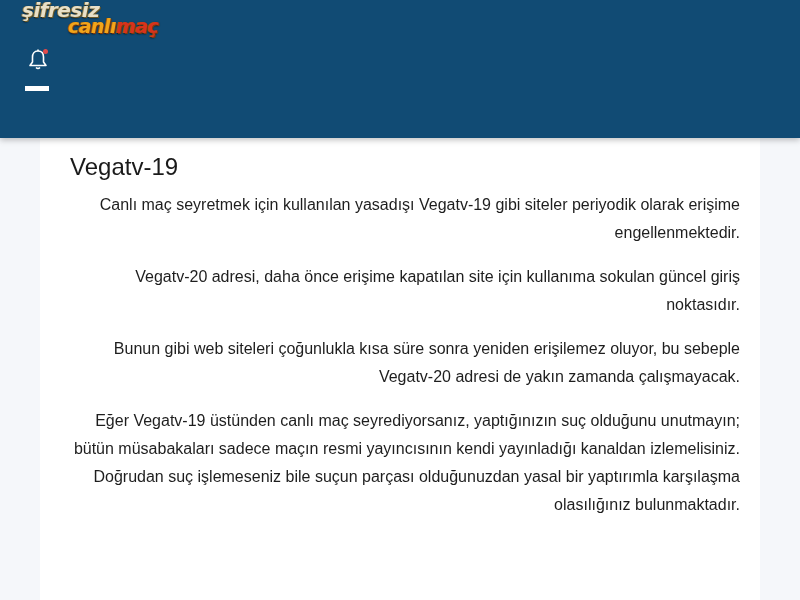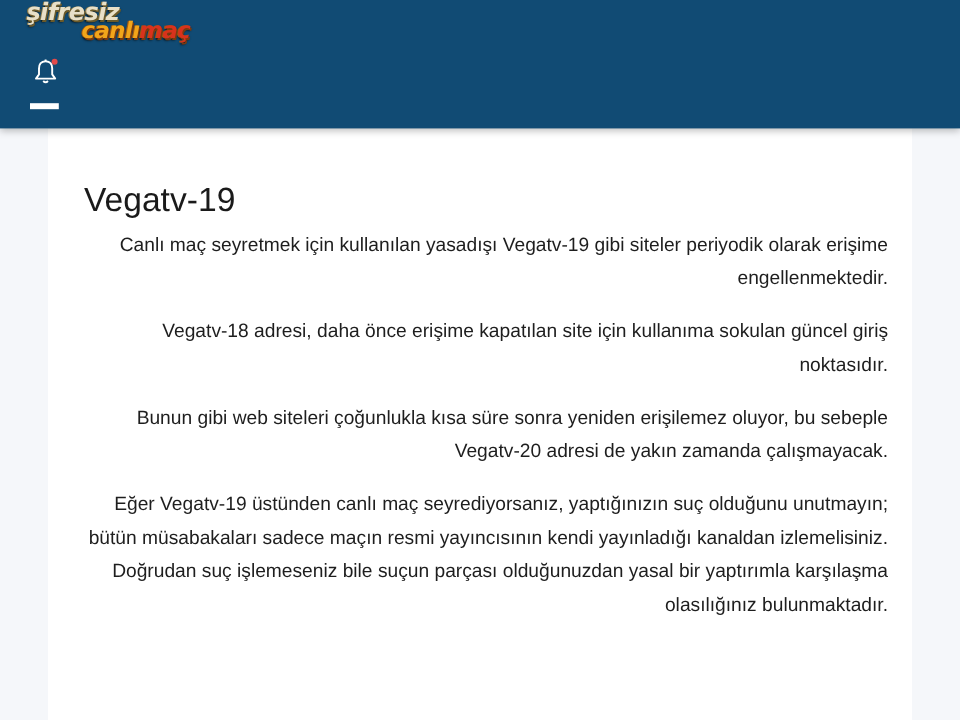--- a/index.html
+++ b/index.html
@@ -4,21 +4,21 @@
   <style>
     html, body { margin: 0; padding: 0; }
     body {
       width: 800px; height: 600px; overflow: hidden;
       background: #f5f7fa;
       font-family: "Liberation Sans", sans-serif;
       color: #1a1a1a;
       position: relative;
     }
     .header {
-      position: absolute; left: 0; top: 0; width: 800px; height: 107px;
+      position: absolute; left: 0; top: 0; width: 800px; height: 138px;
       background: #114b74;
       box-shadow: 0 2px 6px rgba(0,0,0,0.25);
       z-index: 2;
     }
     .logo {
       position: absolute; left: 20px; top: 0px; width: 146px; height: 40px;
     }
     .logo .l1 {
       position: absolute; left: 2px; top: -2px;
       font-family: "DejaVu Sans", sans-serif; font-weight: bold; font-style: italic;
@@ -45,21 +45,21 @@
       position: absolute; left: 25px; top: 86px; width: 24px; height: 5px;
       background: #ffffff;
     }
     .card {
       position: absolute; left: 40px; top: 107px; width: 720px; height: 493px;
       background: #ffffff;
       z-index: 1;
     }
     .title {
       position: absolute; left: 30px; top: 46px;
-      font-size: 28px; font-weight: normal; color: #1a1a1a; margin: 0;
+      font-size: 24px; font-weight: normal; color: #1a1a1a; margin: 0;
       line-height: 28px;
     }
     .content {
       position: absolute; left: 30px; top: 84px; width: 670px;
     }
     .content p {
       margin: 0 0 16px 0;
       font-size: 16px; line-height: 28px; color: #1e1e1e; text-align: right;
     }
   </style>
@@ -81,17 +81,17 @@
     <span class="dot"></span>
   </div>
 
   <div class="menu-btn"></div>
 </div>
 
 <div class="card">
   <h1 class="title">Vegatv-19</h1>
   <div class="content">
     <p>Canlı maç seyretmek için kullanılan yasadışı Vegatv-19 gibi siteler periyodik olarak erişime engellenmektedir.</p>
-    <p>Vegatv-18 adresi, daha önce erişime kapatılan site için kullanıma sokulan güncel giriş noktasıdır.</p>
+    <p>Vegatv-20 adresi, daha önce erişime kapatılan site için kullanıma sokulan güncel giriş noktasıdır.</p>
     <p>Bunun gibi web siteleri çoğunlukla kısa süre sonra yeniden erişilemez oluyor, bu sebeple Vegatv-20 adresi de yakın zamanda çalışmayacak.</p>
     <p>Eğer Vegatv-19 üstünden canlı maç seyrediyorsanız, yaptığınızın suç olduğunu unutmayın; bütün müsabakaları sadece maçın resmi yayıncısının kendi yayınladığı kanaldan izlemelisiniz. Doğrudan suç işlemeseniz bile suçun parçası olduğunuzdan yasal bir yaptırımla karşılaşma olasılığınız bulunmaktadır.</p>
   </div>
 </div>
 
 </body></html>

